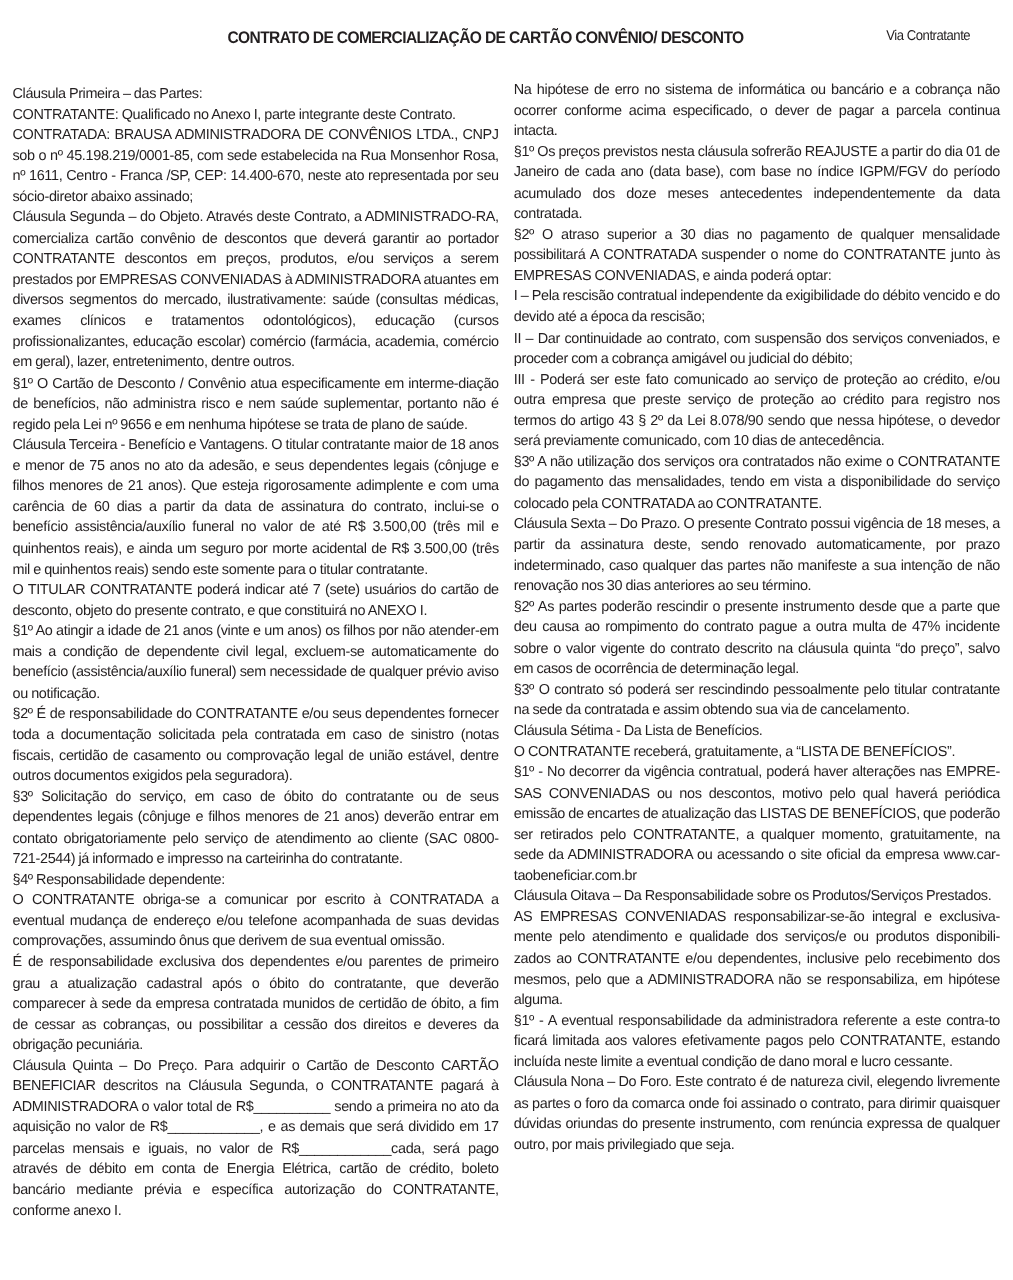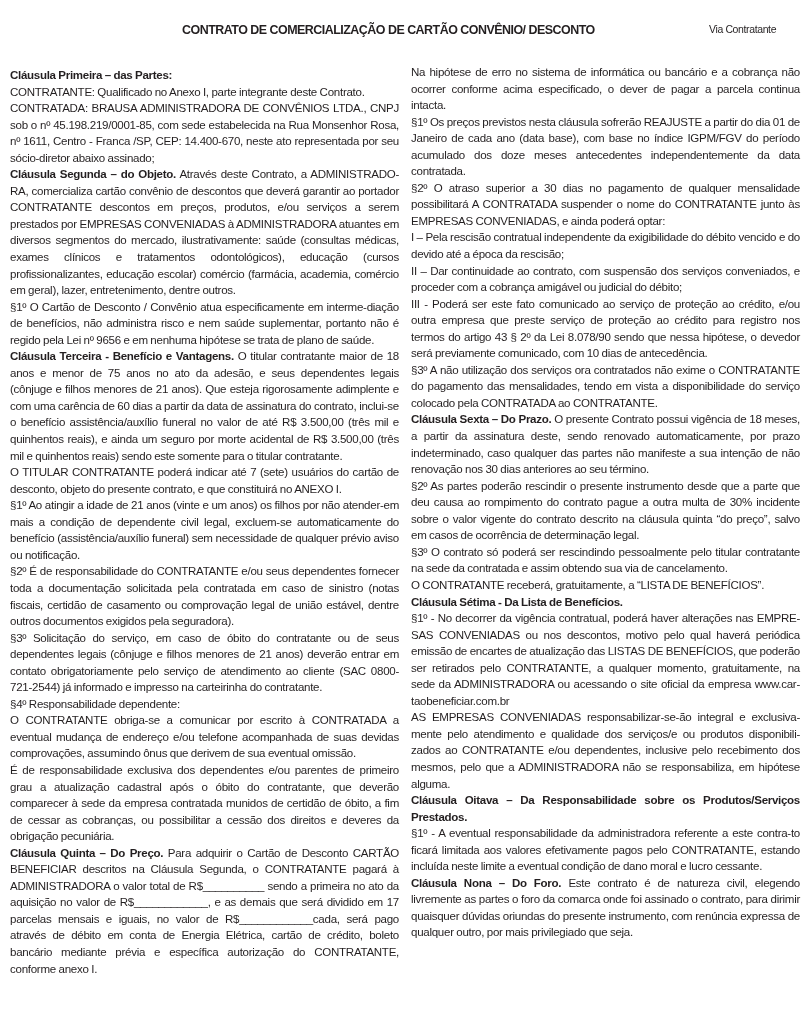--- a/index.html
+++ b/index.html
@@ -8,21 +8,21 @@
   .header { position: absolute; top: 22px; left: 0; width: 788px; height: 24px; }
   .title { position: absolute; left: 182px; top: 0; font-size: 13.4px; font-weight: bold;
            letter-spacing: -0.55px; white-space: nowrap; transform: scaleX(0.93); transform-origin: left top; }
   .via { position: absolute; left: 709px; top: 1px; font-size: 11.4px; white-space: nowrap;
          letter-spacing: -0.4px; transform: scaleX(0.92); transform-origin: left top; }
   .col { position: absolute; top: 67px; width: 389px; font-size: 11.55px; line-height: 16.55px;
          text-align: justify; letter-spacing: -0.28px; word-spacing: -0.3px; }
   .col.left { left: 10px; }
   .col.right { left: 411px; top: 64px; }
   .col p { margin: 0; }
-  .col b { font-weight: bold; letter-spacing: -0.3px; }
+  .col b { font-weight: normal; letter-spacing: -0.3px; }
 </style>
 </head>
 <body>
 
 <div class="header">
   <div class="title">CONTRATO DE COMERCIALIZAÇÃO DE CARTÃO CONVÊNIO/ DESCONTO</div>
   <div class="via">Via Contratante</div>
 </div>
 
 <div class="col left" id="col-left">
@@ -43,23 +43,23 @@
   </div>
 <div class="col right" id="col-right">
     <p><span>Na hipótese de erro no sistema de informática ou bancário e a cobrança não ocorrer conforme acima especificado, o dever de pagar a parcela continua intacta.</span></p>
     <p><span>§1º Os preços previstos nesta cláusula sofrerão REAJUSTE a partir do dia 01 de Janeiro de cada ano (data base), com base no índice IGPM/FGV do período acumulado dos doze meses antecedentes independentemente da data contratada.</span></p>
     <p><span>§2º O atraso superior a 30 dias no pagamento de qualquer mensalidade possibilitará A CONTRATADA suspender o nome do CONTRATANTE junto às EMPRESAS CONVENIADAS, e ainda poderá optar:</span></p>
     <p><span>I – Pela rescisão contratual independente da exigibilidade do débito vencido e do devido até a época da rescisão;</span></p>
     <p><span>II – Dar continuidade ao contrato, com suspensão dos serviços conveniados, e proceder com a cobrança amigável ou judicial do débito;</span></p>
     <p><span>III - Poderá ser este fato comunicado ao serviço de proteção ao crédito, e/ou outra empresa que preste serviço de proteção ao crédito para registro nos termos do artigo 43 § 2º da Lei 8.078/90 sendo que nessa hipótese, o devedor será previamente comunicado, com 10 dias de antecedência.</span></p>
     <p><span>§3º A não utilização dos serviços ora contratados não exime o CONTRATANTE do pagamento das mensalidades, tendo em vista a disponibilidade do serviço colocado pela CONTRATADA ao CONTRATANTE.</span></p>
     <p><b>Cláusula Sexta – Do Prazo.</b><span> O presente Contrato possui vigência de 18 meses, a partir da assinatura deste, sendo renovado automaticamente, por prazo indeterminado, caso qualquer das partes não manifeste a sua intenção de não renovação nos 30 dias anteriores ao seu término.</span></p>
-    <p><span>§2º As partes poderão rescindir o presente instrumento desde que a parte que deu causa ao rompimento do contrato pague a outra multa de 30% incidente sobre o valor vigente do contrato descrito na cláusula quinta “do preço”, salvo em casos de ocorrência de determinação legal.</span></p>
+    <p><span>§2º As partes poderão rescindir o presente instrumento desde que a parte que deu causa ao rompimento do contrato pague a outra multa de 47% incidente sobre o valor vigente do contrato descrito na cláusula quinta “do preço”, salvo em casos de ocorrência de determinação legal.</span></p>
     <p><span>§3º O contrato só poderá ser rescindindo pessoalmente pelo titular contratante na sede da contratada e assim obtendo sua via de cancelamento.</span></p>
+    <p><b>Cláusula Sétima - Da Lista de Benefícios.</b></p>
     <p><span>O CONTRATANTE receberá, gratuitamente, a “LISTA DE BENEFÍCIOS”.</span></p>
-    <p><b>Cláusula Sétima - Da Lista de Benefícios.</b></p>
     <p><span>§1º - No decorrer da vigência contratual, poderá haver alterações nas EMPRE-SAS CONVENIADAS ou nos descontos, motivo pelo qual haverá periódica emissão de encartes de atualização das LISTAS DE BENEFÍCIOS, que poderão ser retirados pelo CONTRATANTE, a qualquer momento, gratuitamente, na sede da ADMINISTRADORA ou acessando o site oficial da empresa www.car-taobeneficiar.com.br</span></p>
+    <p><b>Cláusula Oitava – Da Responsabilidade sobre os Produtos/Serviços Prestados.</b></p>
     <p><span>AS EMPRESAS CONVENIADAS responsabilizar-se-ão integral e exclusiva-mente pelo atendimento e qualidade dos serviços/e ou produtos disponibili-zados ao CONTRATANTE e/ou dependentes, inclusive pelo recebimento dos mesmos, pelo que a ADMINISTRADORA não se responsabiliza, em hipótese alguma.</span></p>
-    <p><b>Cláusula Oitava – Da Responsabilidade sobre os Produtos/Serviços Prestados.</b></p>
     <p><span>§1º - A eventual responsabilidade da administradora referente a este contra-to ficará limitada aos valores efetivamente pagos pelo CONTRATANTE, estando incluída neste limite a eventual condição de dano moral e lucro cessante.</span></p>
     <p><b>Cláusula Nona – Do Foro.</b><span> Este contrato é de natureza civil, elegendo livremente as partes o foro da comarca onde foi assinado o contrato, para dirimir quaisquer dúvidas oriundas do presente instrumento, com renúncia expressa de qualquer outro, por mais privilegiado que seja.</span></p>
     <p></p>
   </div>
 
 </body></html>

